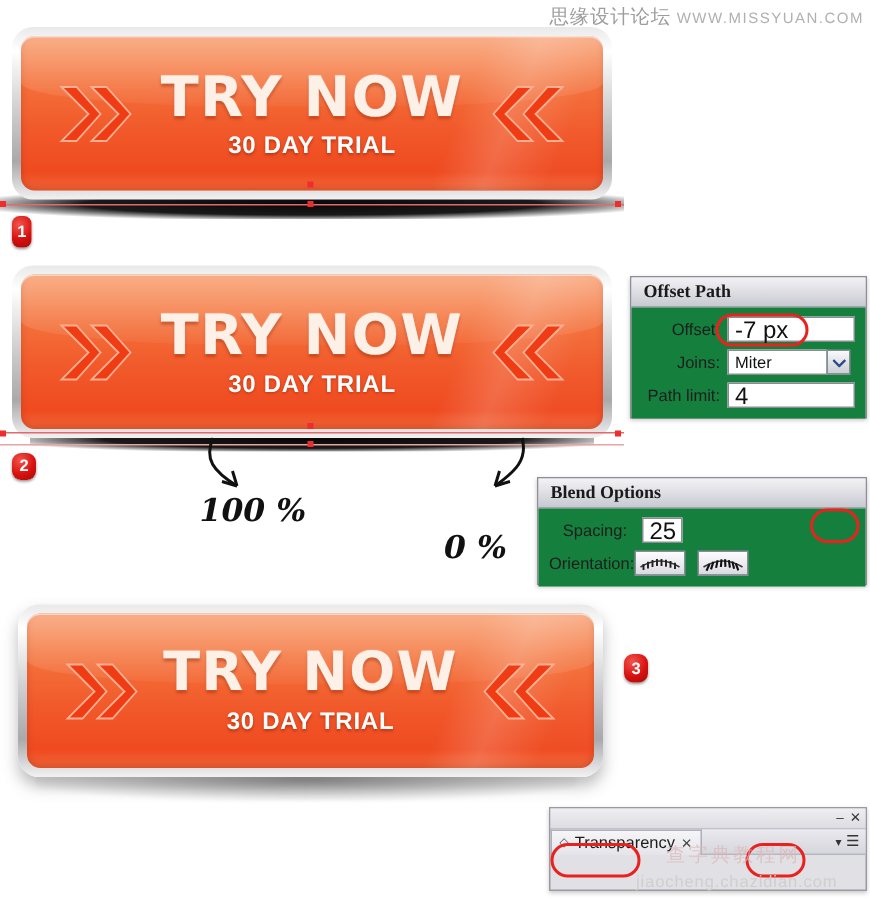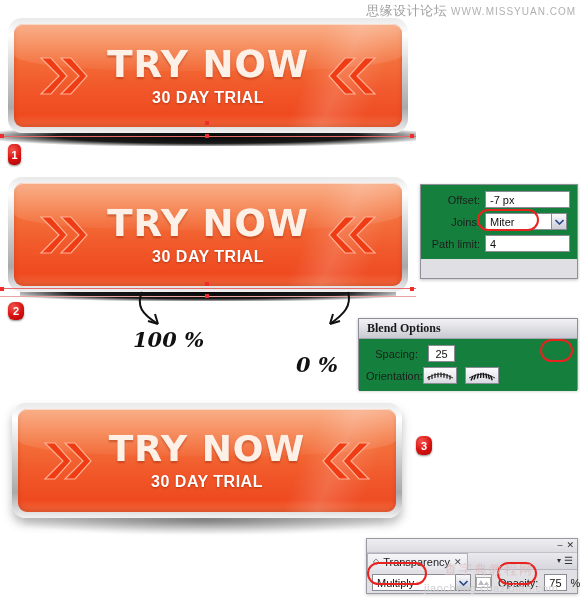--- a/index.html
+++ b/index.html
@@ -124,21 +124,21 @@
   }
   .panel-body { padding:6px 7px 7px 7px; background:#15803d; }
   .row { display:flex; align-items:center; margin-bottom:5px; }
   .row:last-child { margin-bottom:0; }
   .lbl {
     font-family:"Liberation Sans", sans-serif;
     font-size:11px; color:#1d1d1d; text-align:right; white-space:nowrap;
   }
   .field {
     background:#ffffff; border:1px solid #8b8b95;
-    font-family:"Liberation Sans", sans-serif; font-size:11px; color:#111;
+    font-family:"Liberation Sans", sans-serif; font-size:16px; color:#111;
     padding:1px 4px; height:17px; line-height:15px;
   }
   .sel-wrap { display:flex; align-items:flex-start; }
   .sel {
     background:#ffffff; border:1px solid #8b8b95; border-right:none;
     font-family:"Liberation Sans", sans-serif; font-size:11px; color:#111;
     padding:1px 4px; height:17px; line-height:15px;
   }
   .sel-arrow {
     width:16px; height:17px;
@@ -302,20 +302,21 @@
         <div class="try-now" style="font-size:36px;">TRY NOW</div>
         <div class="trial" style="font-size:16px; margin-top:7px;">30 DAY TRIAL</div>
       </div>
     </div>
   </div>
 </div>
 
 <div class="badge" style="left:416px; top:436px; width:16px; height:19px; border-radius:6px; font-size:11px;">3</div>
 
 <div class="panel" style="left:420px; top:184px; width:158px; height:95px;">
+  <div class="panel-title">Offset Path</div>
   <div class="panel-body">
     <div class="row">
       <div class="lbl" style="width:52px; margin-right:5px;">Offset:</div>
       <div class="field" style="width:85px; position:relative;">-7 px</div>
     </div>
     <div class="row">
       <div class="lbl" style="width:52px; margin-right:5px;">Joins:</div>
       <div class="sel-wrap">
         <div class="sel" style="width:66px;">Miter</div>
         <div class="sel-arrow">
@@ -386,37 +387,18 @@
     <div class="ttab">
       <span style="font-size:8px;color:#555;">◇</span>
       <span>Transparency</span>
       <span style="font-size:9px;color:#444;">✕</span>
     </div>
     <div class="tmenu">
       <span style="font-size:8px;color:#333;">▾</span>
       <span style="font-size:10px;color:#333;">☰</span>
     </div>
   </div>
-  <div class="tbody">
-    <div class="sel-wrap">
-      <div class="sel" style="width:83px;">Multiply</div>
-      <div class="sel-arrow">
-        <svg width="9" height="6" viewBox="0 0 9 6">
-            <path d="M0.5 1 L4.5 5 L8.5 1" stroke="#2b4a8b" stroke-width="1.6" fill="none"></path>
-          </svg>
-      </div>
-    </div>
-    <div class="thumb">
-      <svg width="15" height="11" viewBox="0 0 15 11">
-        <rect x="0.5" y="0.5" width="14" height="10" fill="#fff" stroke="#aaa"></rect>
-        <path d="M2 8 L5 3 L8 8 Z M8 8 L10.5 4.5 L13 8 Z" fill="#b9b9c2"></path>
-      </svg>
-    </div>
-    <div class="lbl" style="margin-left:2px;">Opacity:</div>
-    <div class="field" style="width:28px; text-align:center; margin-left:2px;">75</div>
-    <div class="lbl">%</div>
-  </div>
 </div>
 <div class="redring" style="left:367px; top:562px; width:60px; height:23px;"></div>
 <div class="redring" style="left:497px; top:562px; width:40px; height:23px;"></div>
 
 <div class="wm-mid">查字典教程网</div>
 <div class="wm-bottom">jiaocheng.chazidian.com</div>
 
 </body></html>

